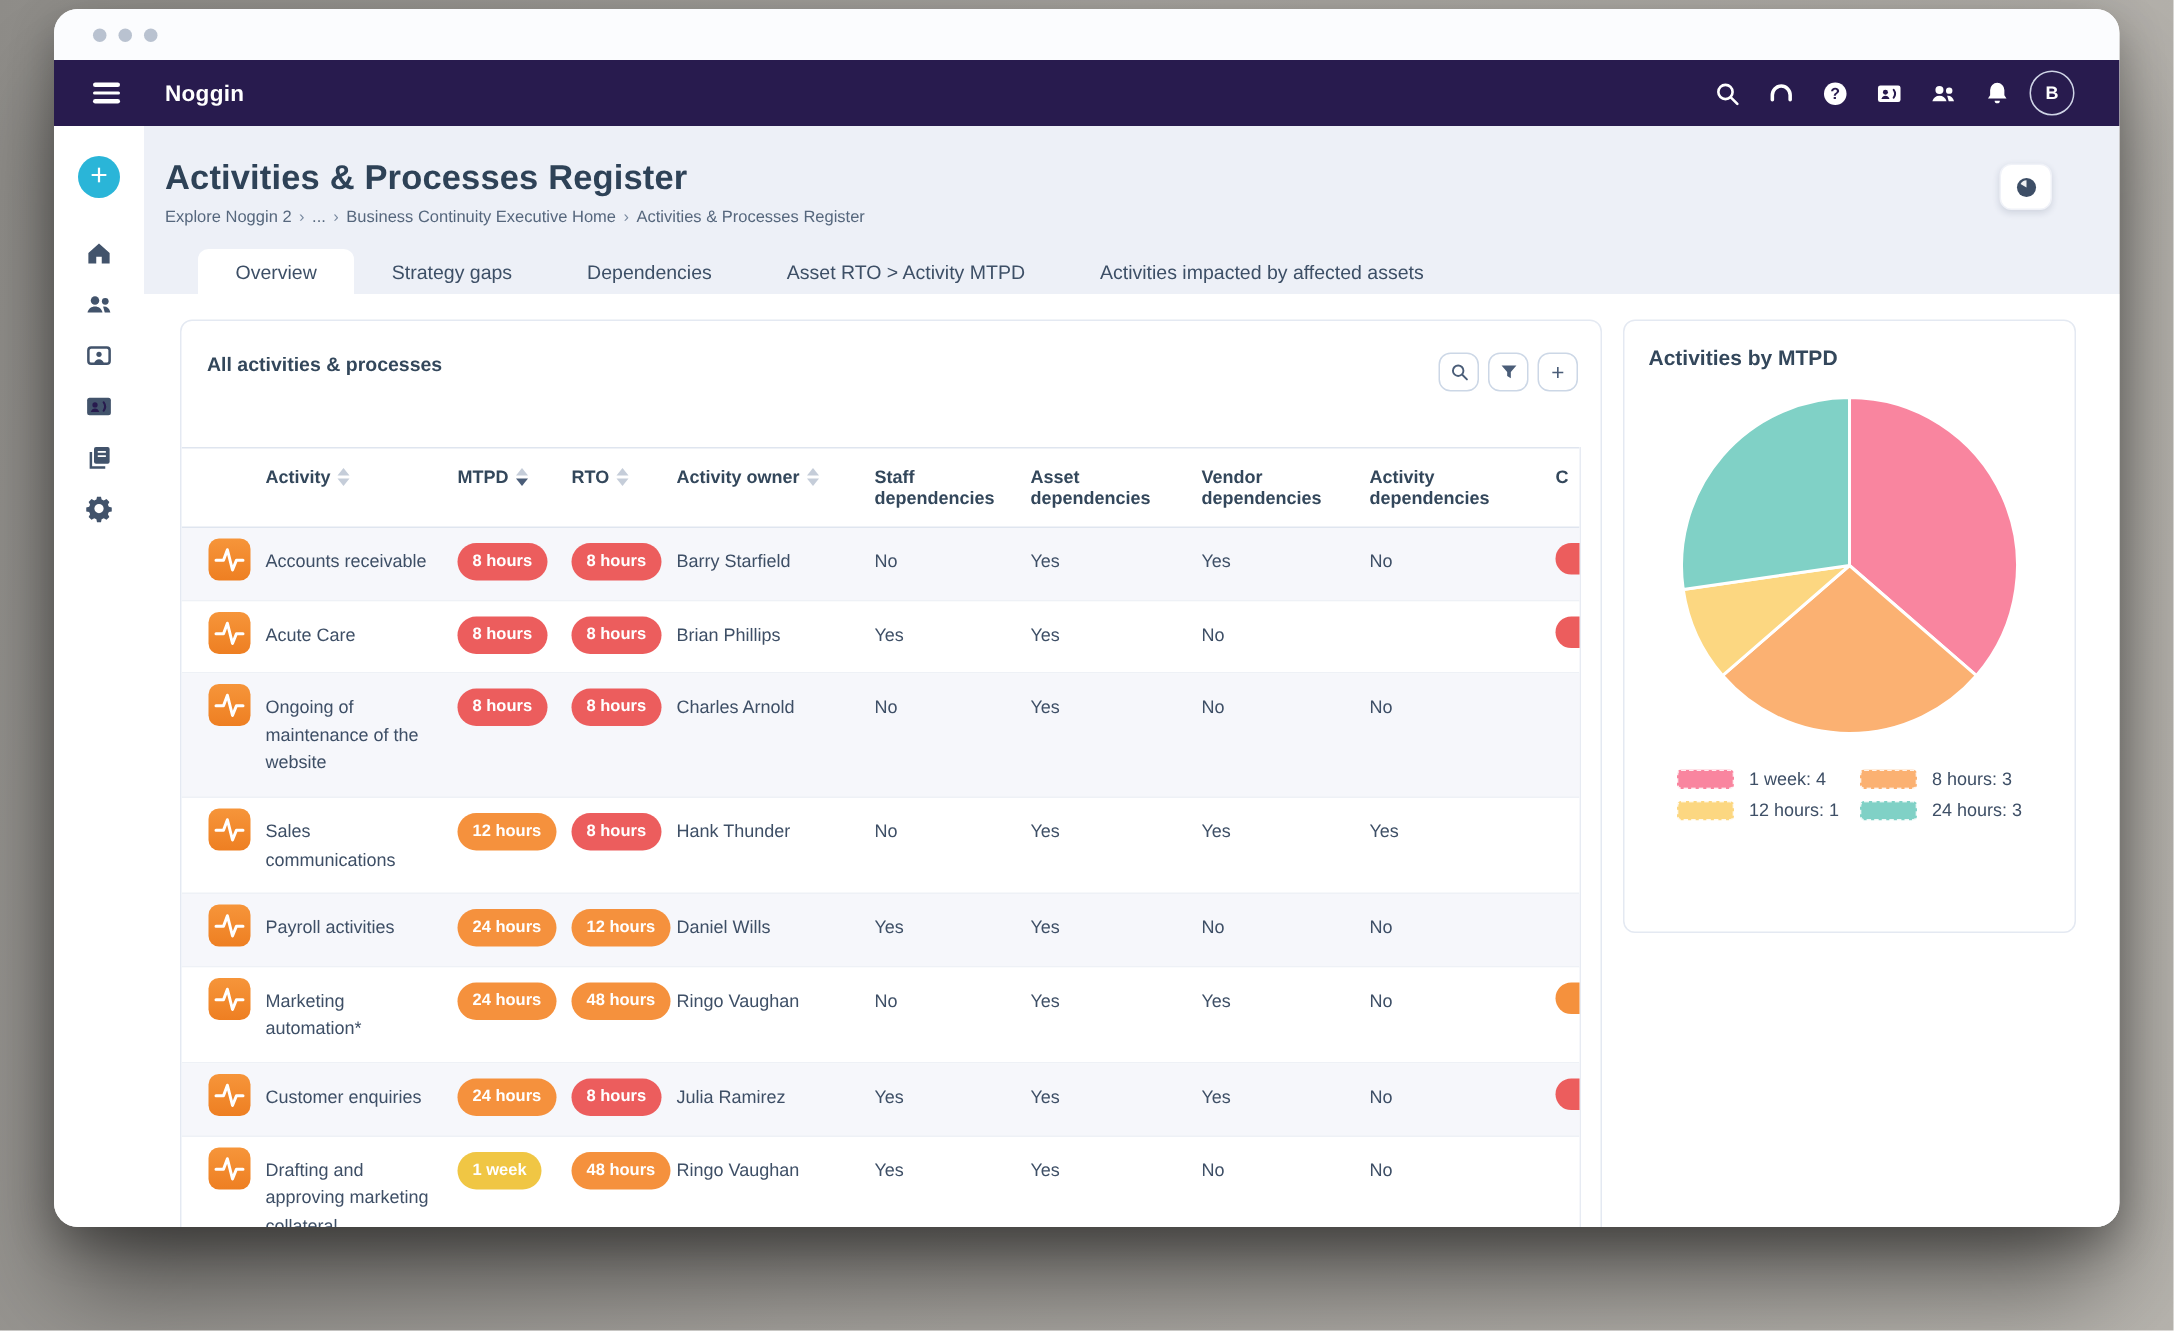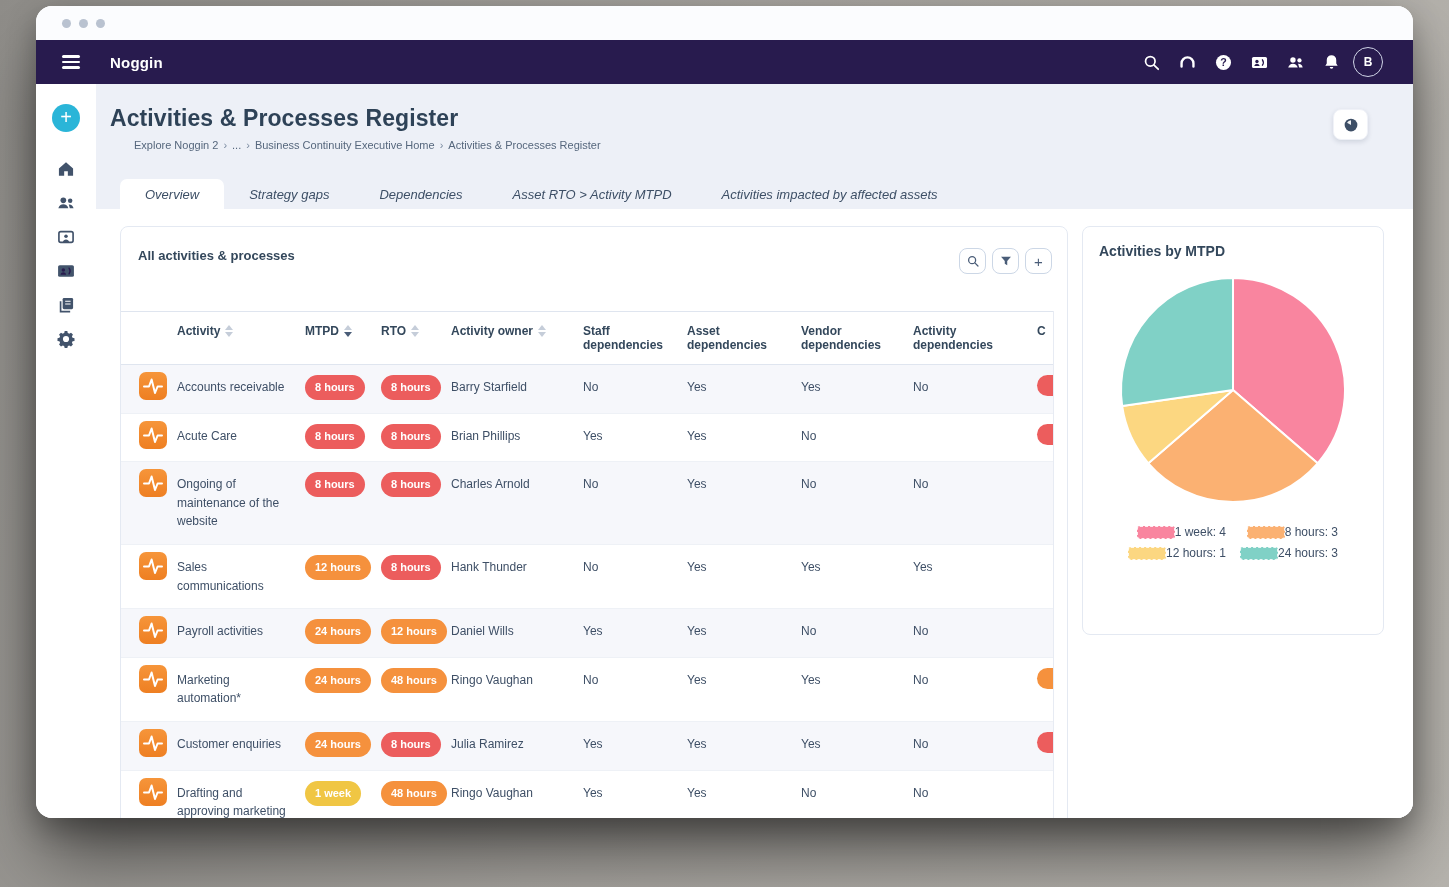--- a/index.html
+++ b/index.html
@@ -26,28 +26,28 @@
   .app-row { flex:1; display:flex; min-height:0; }
   .side { width:60px; background:#fff; display:flex; flex-direction:column; align-items:center; padding-top:20px; flex:none; }
   .add-btn { width:28px; height:28px; border-radius:50%; background:#2ab5d8; color:#fff; font-size:20px; line-height:26px;
     text-align:center; margin-bottom:20px; cursor:pointer; font-weight:400; }
   .side-icon { width:20px; height:20px; color:#42536b; margin:7px 0; display:inline-flex; cursor:pointer; }
   .side-icon svg { width:100%; height:100%; }
 
   .main { flex:1; background:#edf0f7; display:flex; flex-direction:column; min-width:0; position:relative; }
   .page-head { padding:21px 20px 0 14px; }
   .page-title { font-size:23px; font-weight:700; color:#2e4257; letter-spacing:.1px; }
-  .breadcrumb { margin-top:7px; font-size:11px; color:#56677d; display:flex; gap:5px; align-items:flex-start;margin-left:24px; }
+  .breadcrumb { margin-top:7px; font-size:11px; color:#56677d; display:flex; gap:5px; align-items:flex-start; }
   .bc-seg { cursor:pointer; }
   .bc-sep { color:#7a8aa0; font-size:11px; }
   .history-btn { position:absolute; right:45px; top:25px; width:35px; height:31px; background:#fff; border-radius:8px;
     border:1px solid #f0f2f8; box-shadow:0 2px 5px rgba(30,45,80,.14); display:flex; align-items:center; justify-content:center; cursor:pointer; }
   .history-btn svg { width:18px; height:18px; }
 
-  .tab-bar { display:flex; padding-left:24px; margin-top:28px;font-style:italic; }
+  .tab-bar { display:flex; padding-left:36px; margin-top:15px; }
   .tab { padding:8px 25px 7px; font-size:13px; color:#3d4f66; cursor:pointer; white-space:nowrap; }
   .tab.active { background:#fff; border-radius:7px 7px 0 0; }
 
   .content { flex:1; background:#fff; padding:17px 20px 0 24px; display:flex; gap:14px; align-items:flex-start; overflow:hidden; }
 
   .card { background:#fff; border:1px solid #e4e9f2; border-radius:8px; }
   .table-card { width:948px; flex:none; overflow:hidden; }
   .table-card-head { display:flex; justify-content:space-between; align-items:flex-start; padding:21px 15px 0 17px; height:84px; }
   .table-title { font-size:13px; font-weight:600; color:#33475b; }
   .tbl-toolbar { display:flex; gap:6px; }
@@ -71,21 +71,21 @@
   .act-icon { width:28px; height:28px; border-radius:7px; background:linear-gradient(180deg,#f6953a,#ee7f22); display:inline-flex; }
   .act-icon svg { width:100%; height:100%; }
   .pill-cell { padding-top:10px; padding-bottom:10px; }
   .pill { display:inline-block; color:#fff; font-size:11px; font-weight:700; padding:4px 10px 4px; border-radius:999px; white-space:nowrap; }
   .pill.blank { height:21px; padding:0; }
 
   .pie-card { width:302px; flex:none; height:409px; padding:16px 16px 18px; }
   .pie-title { font-size:14px; font-weight:600; color:#33475b; }
   .pie-wrap { display:flex; justify-content:center; margin-top:12px; }
   .legend { margin-top:16px; display:grid; grid-template-columns:auto auto; justify-content:center; column-gap:14px; row-gap:7px; }
-  .legend-item { display:flex; align-items:center; gap:0; font-size:12px; color:#3e4f66;justify-content:flex-end; }
+  .legend-item { display:flex; align-items:center; gap:10px; font-size:12px; color:#3e4f66; }
   .swatch { width:38px; height:13px; border-radius:3px; border:1px dashed rgba(255,255,255,.85); }
 </style>
 </head>
 <body>
 
 <div class="window">
   <div class="chrome">
     <span class="dot"></span>
     <span class="dot"></span>
     <span class="dot"></span>

